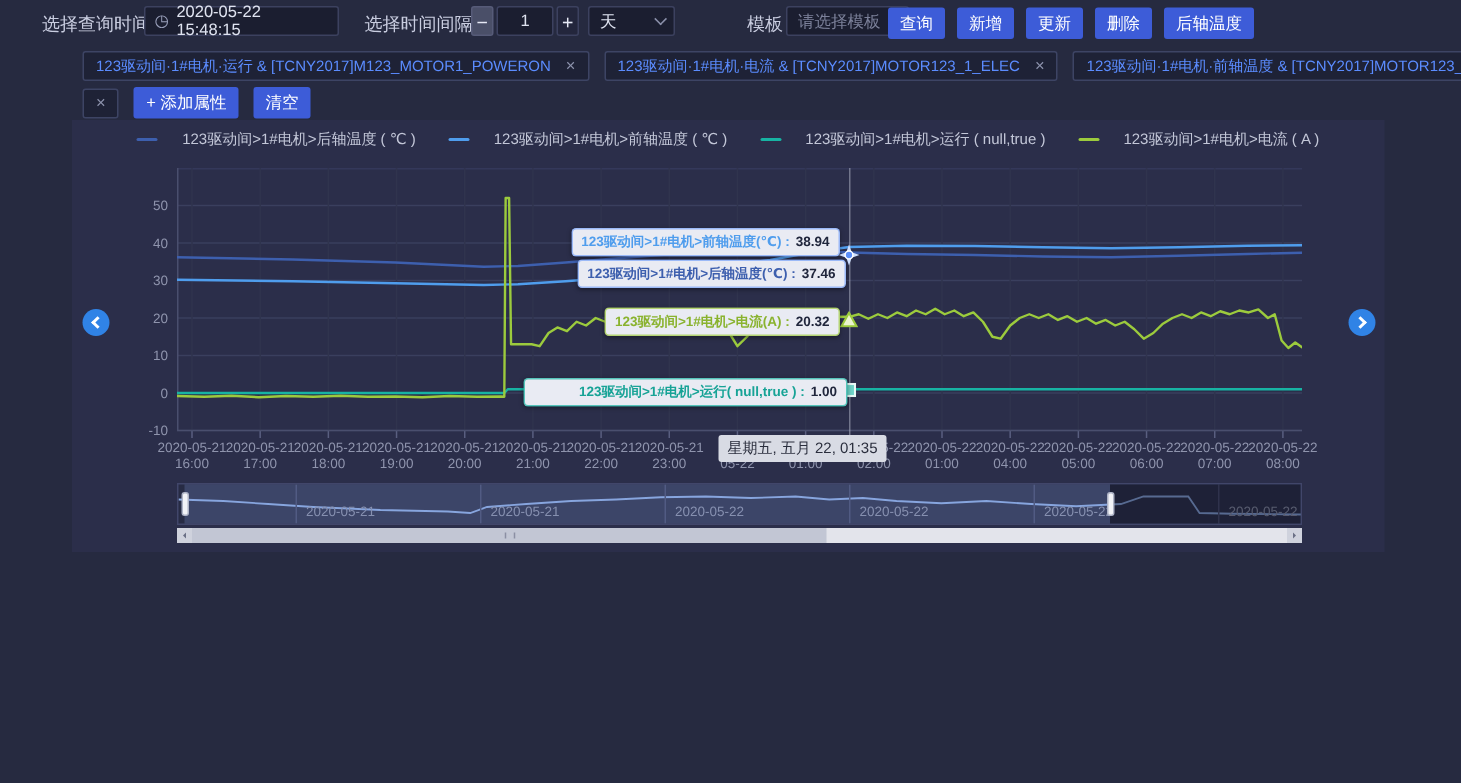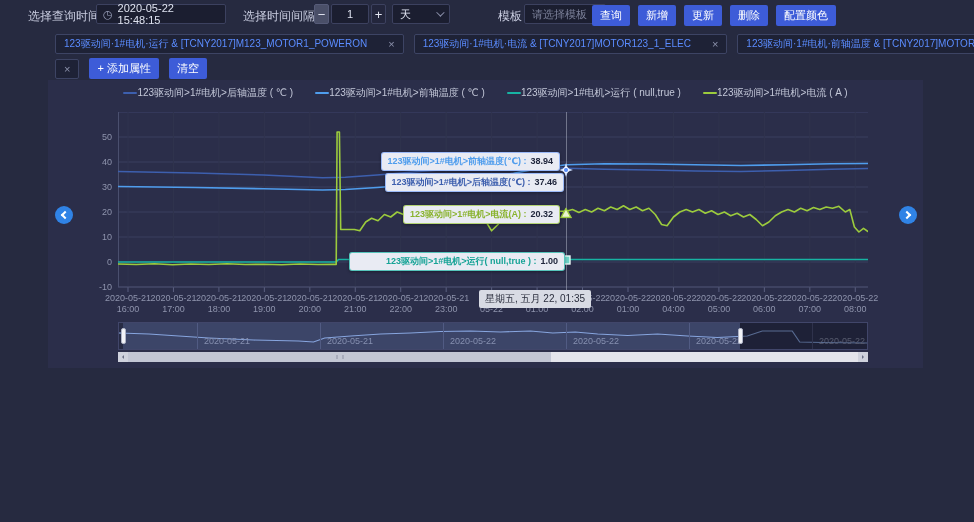--- a/index.html
+++ b/index.html
@@ -21,26 +21,26 @@
   .num-box { position:absolute; left:331px; top:4px; width:38px; height:20px; display:flex; align-items:center; justify-content:center; }
   .select { display:flex; align-items:center; justify-content:space-between; padding:0 7px; height:20px; position:absolute; top:4px; cursor:pointer; }
   .sel-unit { left:392px; width:58px; }
   .sel-template { left:524px; width:82px; color:#7b8099; }
   .chev { width:6px; height:6px; border-right:1.5px solid #8b90aa; border-bottom:1.5px solid #8b90aa; transform:rotate(45deg) translateY(-2px); }
   .btn-row { position:absolute; left:592px; top:5px; display:flex; gap:8px; }
   .blue-btn { background:#3d5cd8; color:#fff; border:none; border-radius:2px; font-size:11px; padding:3px 8px; white-space:nowrap; cursor:pointer; font-family:inherit; }
   
   .chips-row { position:absolute; left:55px; display:flex; gap:10px; }
   .row1 { top:34px; } .row2 { top:58px; align-items:center; }
-  .chip { background:#1e2236; border:1px solid #3d4464; border-radius:2px; color:#5b8cff; font-size:10px; height:20px; display:flex; align-items:center; padding:0 8px; gap:21px; white-space:nowrap; }
+  .chip { background:#1e2236; border:1px solid #3d4464; border-radius:2px; color:#5b8cff; font-size:10px; height:20px; display:flex; align-items:center; padding:0 8px; gap:10px; white-space:nowrap; }
   .chip .x { color:#8d93ad; font-size:11px; cursor:pointer; }
   
   .panel { position:absolute; left:48px; top:80px; width:875px; height:288px; background:#2b2e4a; }
   .legend { position:absolute; left:0; top:6px; width:100%; display:flex; justify-content:center; gap:22px; }
-  .legend-item { display:flex; align-items:center; gap:0; font-size:10px; color:#c3c7d8; cursor:pointer; white-space:nowrap;justify-content:center; }
+  .legend-item { display:flex; align-items:center; gap:16px; font-size:10px; color:#c3c7d8; cursor:pointer; white-space:nowrap;justify-content:center; }
   .legend-dash { width:14px; height:2px; border-radius:1px; }
   #plot { position:absolute; left:70px; top:32px; }
   .ylab { position:absolute; width:26px; text-align:right; font-size:9px; color:#8f94ad; }
   .xlab { position:absolute; width:56px; text-align:center; font-size:9px; color:#8f94ad; line-height:11px; }
   .crosshair { position:absolute; left:518px; top:32px; width:1px; height:178px; background:rgba(200,205,220,.45); }
   .marker { position:absolute; transform:translate(-50%,-50%); }
   .tip { position:absolute; background:#e9ebf3; border:1px solid rgba(91,143,249,.55); border-radius:3px; padding:2px 6px; font-size:9px; white-space:nowrap; box-shadow:0 1px 3px rgba(0,0,0,.35); }
   .tip .lbl { font-weight:bold; }
   .tip .val { color:#20263c; font-weight:bold; margin-left:4px; }
   .tip-blue1 .lbl { color:#4f9ded;text-align:right; }
@@ -87,21 +87,21 @@
   <span class="tb-label" style="left:498px">模板：</span>
   <div class="box select sel-template">
     <span>请选择模板</span>
     <i class="chev"></i>
   </div>
   <div class="btn-row">
     <button class="blue-btn">查询</button>
     <button class="blue-btn">新增</button>
     <button class="blue-btn">更新</button>
     <button class="blue-btn">删除</button>
-    <button class="blue-btn">配置颜色</button>
+    <button class="blue-btn">后轴温度</button>
   </div>
 </div>
 
 <div class="chips-row row1">
   <div class="chip">
     <span>123驱动间·1#电机·运行 &amp; [TCNY2017]M123_MOTOR1_POWERON</span>
     <span class="x">×</span>
   </div>
   <div class="chip">
     <span>123驱动间·1#电机·电流 &amp; [TCNY2017]MOTOR123_1_ELEC</span>

